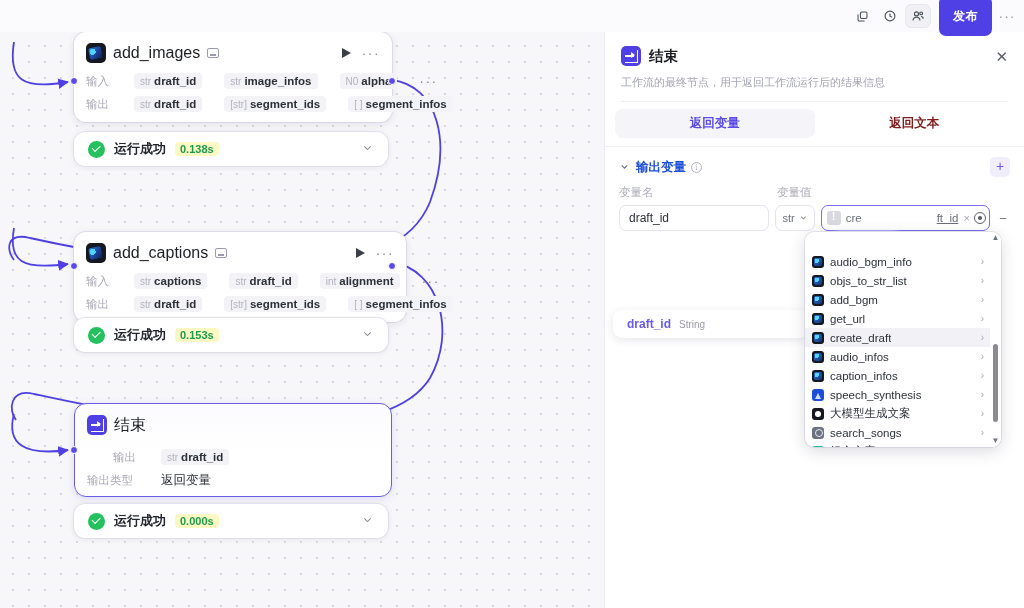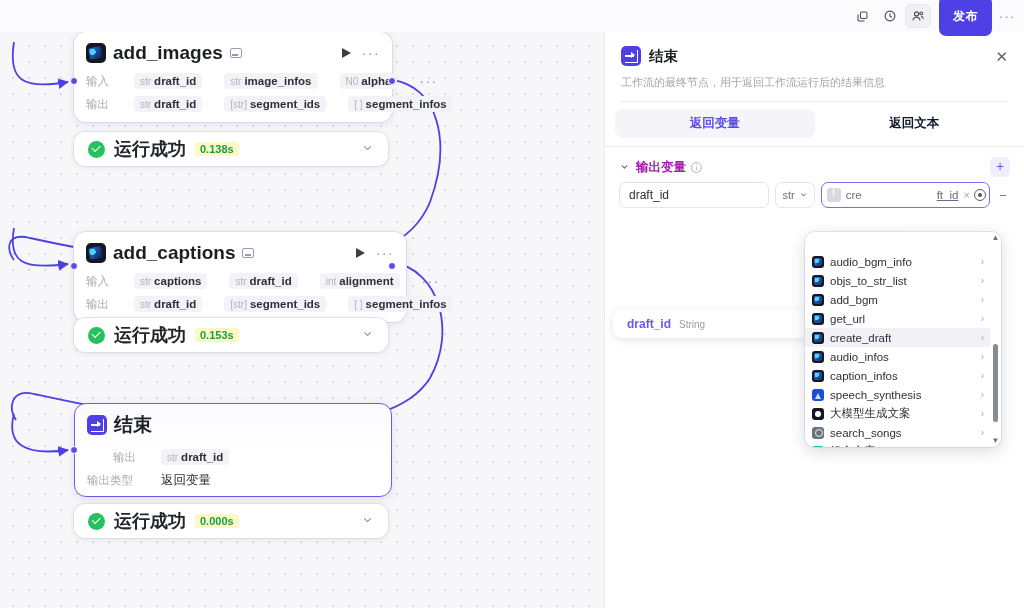--- a/index.html
+++ b/index.html
@@ -85,21 +85,21 @@
     box-shadow: none;
   }
   .plug-icon.flow .arrow {
     position:absolute; left:4px; top:9px; width:9px; height:1.6px; background:#fff;
   }
   .plug-icon.flow .arrow::after {
     content:""; position:absolute; right:-1px; top:-2.6px;
     border-left: 4px solid #fff;
     border-top: 3px solid transparent; border-bottom: 3px solid transparent;
   }
-  .node-title { font-size: 19px; font-weight: 700; color: #1c1f23; }
+  .node-title { font-size: 16px; font-weight: 400; color: #1c1f23; }
   .badge-card {
     width: 12px; height: 10px; border-radius: 2px;
     border: 1.3px solid #9b9bb0; position: relative; flex: none;
   }
   .badge-card::after {
     content:""; position:absolute; left:1.5px; bottom:1.4px;
     width:6px; height:1.3px; background:#9b9bb0;
   }
   .node-head-spacer { flex: 1 1 auto; }
   .play-btn {
@@ -137,21 +137,21 @@
   .ok-circle {
     width: 17px; height: 17px; border-radius: 50%; background: #25c15e; flex: none;
     position: relative;
   }
   .ok-circle::after {
     content:""; position:absolute; left:4px; top:4.6px;
     width: 7px; height: 3.6px;
     border-left: 1.8px solid #fff; border-bottom: 1.8px solid #fff;
     transform: rotate(-45deg);
   }
-  .status-text { font-size: 18px; font-weight: 600; color: #22262c; }
+  .status-text { font-size: 13px; font-weight: 600; color: #22262c; }
   .time-badge {
     background: #fef9c3; color: #1a9c4e; font-size: 11px; font-weight: 600;
     border-radius: 4px; padding: 1px 5px;
   }
   .chev { margin-left: auto; color: #8d8d9c; }
 
   
   #panel {
     position: absolute; right: 0; top: 32px; width: 420px; height: 576px;
     background: #ffffff; border-left: 1px solid #ececf2;
@@ -159,29 +159,29 @@
   }
   .panel-head { padding: 14px 16px 0 16px; }
   .panel-title-row { display: flex; align-items: center; gap: 8px; }
   .panel-title { font-size: 14.5px; font-weight: 700; }
   .panel-close { margin-left: auto; color: #5c6068; font-size: 15px; line-height: 1; }
   .panel-desc { font-size: 11px; color: #a4a4b2; margin-top: 9px; }
   .panel-sep { height: 1px; background: #ececf2; margin-top: 11px; }
 
   .tabs { display: flex; gap: 0; padding: 7px 10px 0 10px; }
   .tab {
-    flex: 1; text-align: center; font-size: 12.5px; color: #0f172a;
+    flex: 1; text-align: center; font-size: 12.5px; color: #7f1d1d;
     padding: 6px 0; border-radius: 8px; font-weight: 600;
   }
   .tab.active { background: #f4f4f9; color: #5a4be6; }
   .tabs-sep { height: 1px; background: #ececf2; margin-top: 8px; }
 
   .sec-row { display: flex; align-items: center; padding: 10px 14px 0 14px; }
   .sec-chev { color: #6e7280; font-size: 10px; margin-right: 6px; }
-  .sec-title { font-size: 12.5px; font-weight: 700; color: #a21caf; }
+  .sec-title { font-size: 12.5px; font-weight: 700; color: #1d4ed8; }
   .info-ico {
     width: 11px; height: 11px; border-radius: 50%; border: 1.2px solid #b3b3c0;
     color: #b3b3c0; font-size: 8px; line-height: 9px; text-align: center;
     margin-left: 5px; font-family: "Liberation Serif", serif;
   }
   .add-btn {
     margin-left: auto; width: 20px; height: 20px; border-radius: 5px;
     background: #f0eefc; color: #6a5af0; font-size: 14px; line-height: 19px;
     text-align: center; font-weight: 400;
   }
@@ -508,20 +508,24 @@
     <span class="sec-chev">
       <svg width="11" height="11" viewBox="0 0 16 16" fill="none" stroke="currentColor" stroke-width="1.6">
           <path d="M4 6.5 8 10.5 12 6.5"></path>
         </svg>
     </span>
     <span class="sec-title">输出变量</span>
     <span class="info-ico">i</span>
     <span class="add-btn">+</span>
   </div>
 
+  <div class="col-heads">
+    <span class="h1">变量名</span>
+    <span class="h2">变量值</span>
+  </div>
 
   <div class="var-row">
     <div class="txt-input">draft_id</div>
     <div class="type-select">
       <span>str</span>
       <span class="cd">
         <svg width="9" height="9" viewBox="0 0 16 16" fill="none" stroke="currentColor" stroke-width="1.8">
             <path d="M4 6.5 8 10.5 12 6.5"></path>
           </svg>
       </span>

